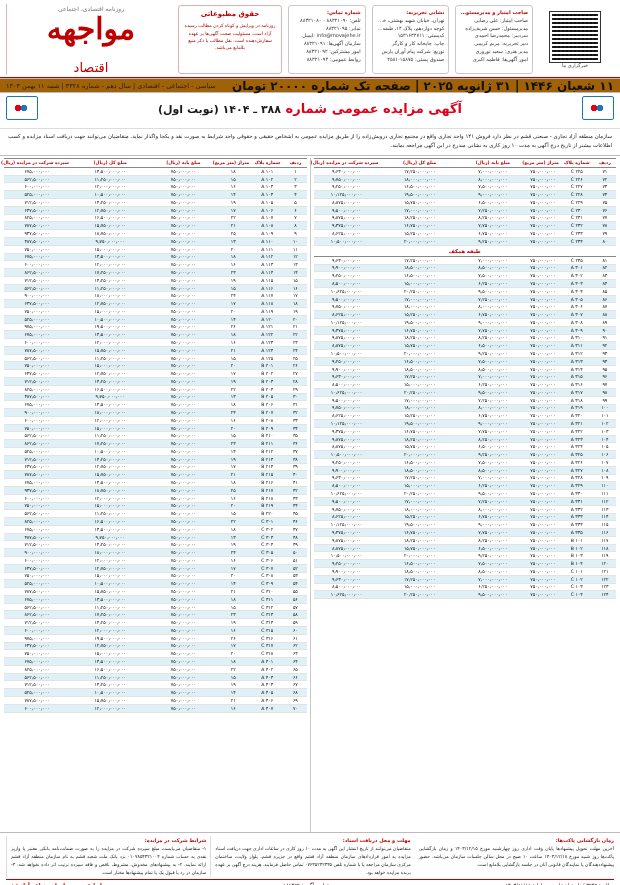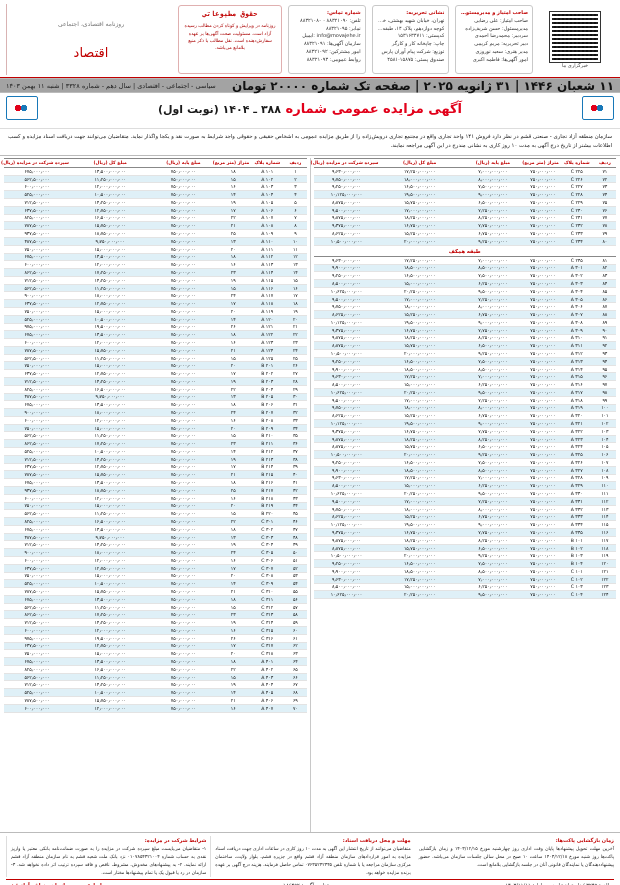--- a/index.html
+++ b/index.html
@@ -41,24 +41,24 @@
     width:46px;height:46px;
     background:
       repeating-linear-gradient(0deg,#111 0 2px,#fff 2px 4px),
       repeating-linear-gradient(90deg,#111 0 2px,rgba(255,255,255,0) 2px 4px);
     background-blend-mode:screen;border:2px solid #fff;outline:1px solid #333;
   }
   .mh-left-note{
     width:96px;border:1px solid #e0b0b0;border-radius:3px;margin:1px 3px;padding:3px;
     font-size:4.6px;line-height:1.6;color:#a00;direction:rtl;text-align:center;
   }
-  .mh-left-note .nt-t{font-size:7px;color:#c00000;font-weight:bold;display:block;margin-bottom:2px;font-family:Liberation Mono, monospace;}
+  .mh-left-note .nt-t{font-size:7px;color:#c00000;font-weight:bold;display:block;margin-bottom:2px;}
   
   .strip{
-    height:13px;background:#a3a3a3;border-bottom:1px solid #bbb;border-top:1px solid #bbb;
+    height:13px;background:#a16207;border-bottom:1px solid #bbb;border-top:1px solid #bbb;
     display:flex;flex-direction:row-reverse;align-items:center;justify-content:space-between;
     padding:0 6px;font-size:6.5px;color:#222;direction:rtl;
   }
   .strip .mid{font-size:12px;font-weight:bold;letter-spacing:1.5px;color:#111;}
   .strip .site{font-size:7px;font-weight:bold;letter-spacing:1px;color:#111;}
   
   .titlebar{
     display:flex;flex-direction:row-reverse;align-items:center;justify-content:space-between;
     padding:3px 6px 8px 6px;border-bottom:1px solid #ddd;
   }
@@ -133,20 +133,21 @@
 </style>
 </head>
 <body>
 
 <div class="page">
 
   <div class="masthead">
 
     <div class="mh-logo">
       <span class="logo-top">روزنامه اقتصادی، اجتماعی</span>
+      <span class="logo-word">مواجهه</span>
       <span class="logo-sub">اقتصاد</span>
     </div>
 
     <div class="mh-left-note">
       <span class="nt-t">حقوق مطبوعاتی</span>
       <span>روزنامه در ویرایش و کوتاه کردن مطالب رسیده آزاد است. مسئولیت صحت آگهی‌ها بر عهده سفارش‌دهنده است. نقل مطالب با ذکر منبع بلامانع می‌باشد.</span>
     </div>
 
     <div class="mh-box">
       <div class="ln" style="color:#c00000;font-weight:bold">شماره تماس:</div>

